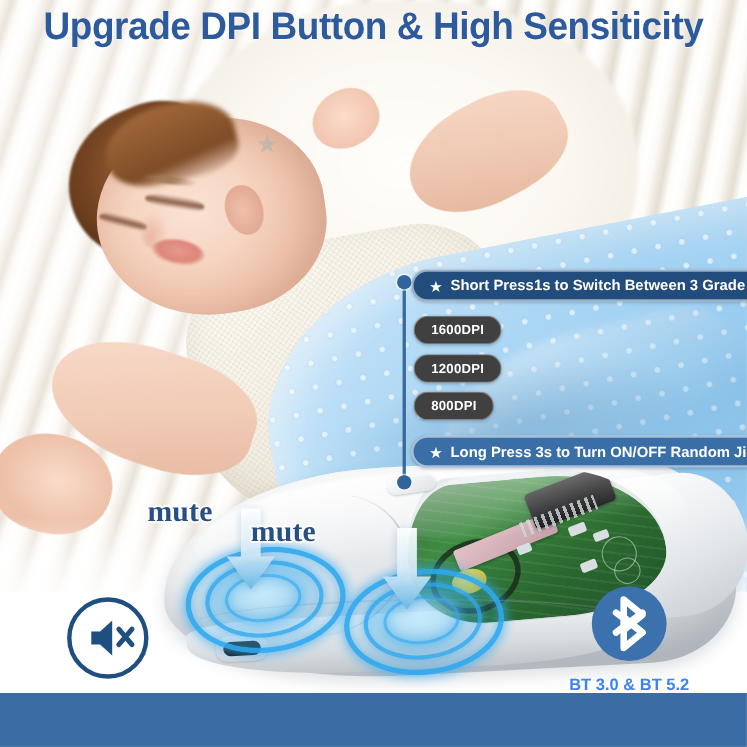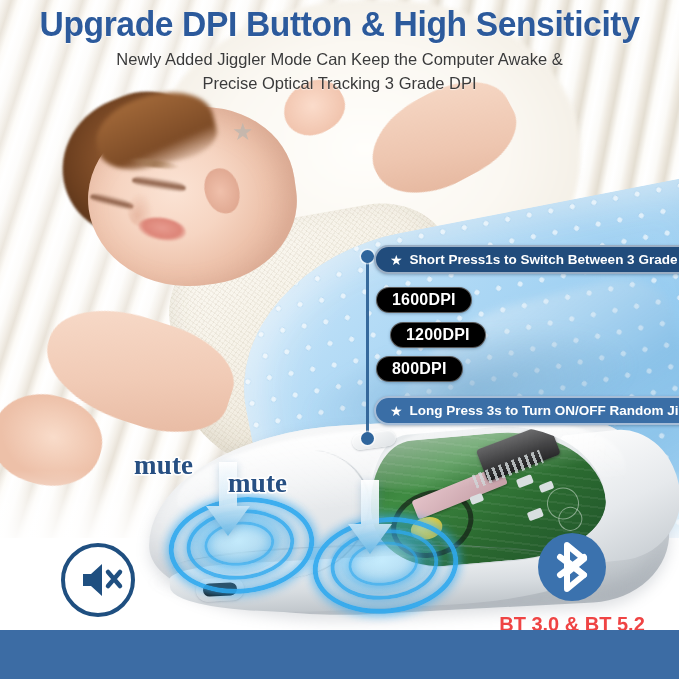--- a/index.html
+++ b/index.html
@@ -380,33 +380,33 @@
     height:25px;padding:0 14px;gap:7px;
     font-size:13.5px;font-weight:600;
     border:2px solid rgba(255,255,255,.55);
   }
   .badge-top{left:374px;top:245px;background:#214c7c;}
   .badge-bottom{left:374px;top:396px;background:#3a6ea6;}
   .badge-star{font-size:14px;line-height:1;color:#ffffff;}
 
   .badge-dpi{
     height:24px;padding:0 15px;
-    font-size:16px;font-weight:700;
-    background:#000000;
+    font-size:12px;font-weight:700;
+    background:#404040;
     border:1.5px solid rgba(255,255,255,.35);
     letter-spacing:.2px;
   }
   .dpi1{left:376px;top:287px;}
-  .dpi2{left:390px;top:322px;}
+  .dpi2{left:376px;top:322px;}
   .dpi3{left:376px;top:356px;}
 
   
   .feature{position:absolute;text-align:center;}
   .feature-caption{
-    font-size:20px;font-weight:700;color:#ef4444;
+    font-size:15px;font-weight:700;color:#3b82f6;
     font-family:"Liberation Sans","DejaVu Sans",sans-serif;
     margin-top:4px;white-space:nowrap;
   }
   .quiet-feature{left:18px;top:541px;width:160px;}
   .bt-feature{left:466px;top:529px;width:212px;}
 
   
   .bottom-banner{
     position:absolute;left:0;top:630px;width:679px;height:49px;
     background:#3c6ca4;
@@ -524,24 +524,20 @@
         </defs>
         <path d="M13 0 H31 V44 H44 L22 74 L0 44 H13 Z" fill="url(#agrad2)"></path>
       </svg>
     </div>
 
     <div class="mute-label mute1">mute</div>
     <div class="mute-label mute2">mute</div>
   </div>
 
   <div class="title">Upgrade DPI Button &amp; High Sensiticity</div>
-  <div class="subtitle">
-    <div>Newly Added Jiggler Mode Can Keep the Computer Awake &amp;</div>
-    <div>Precise Optical Tracking 3 Grade DPI</div>
-  </div>
 
   <div class="leader-line"></div>
   <div class="leader-dot dot-top"></div>
   <div class="leader-dot dot-bot"></div>
 
   <div class="badge badge-wide badge-top">
     <span class="badge-star">★</span>
     <span>Short Press1s to Switch Between 3 Grade DIP</span>
   </div>
 

